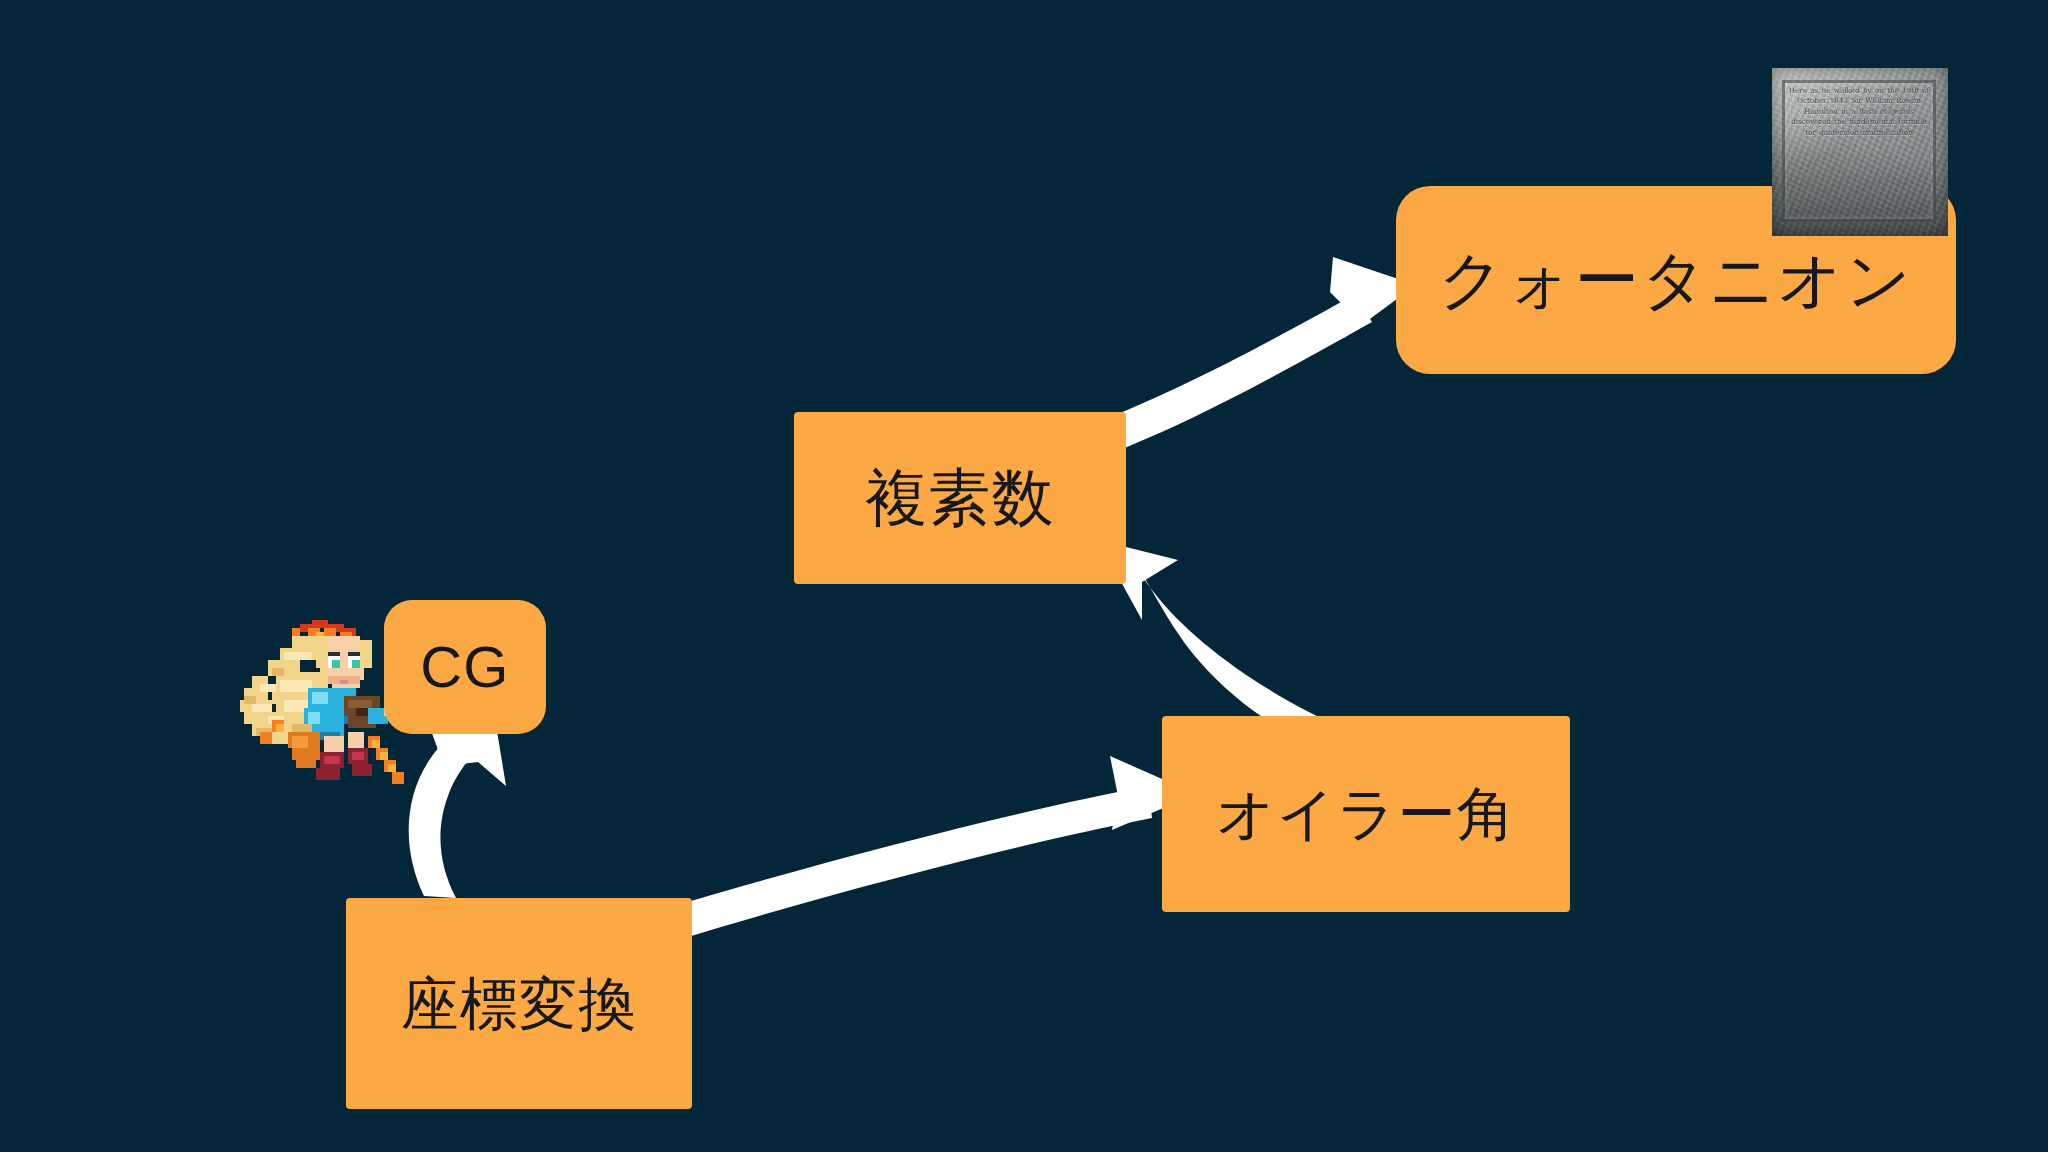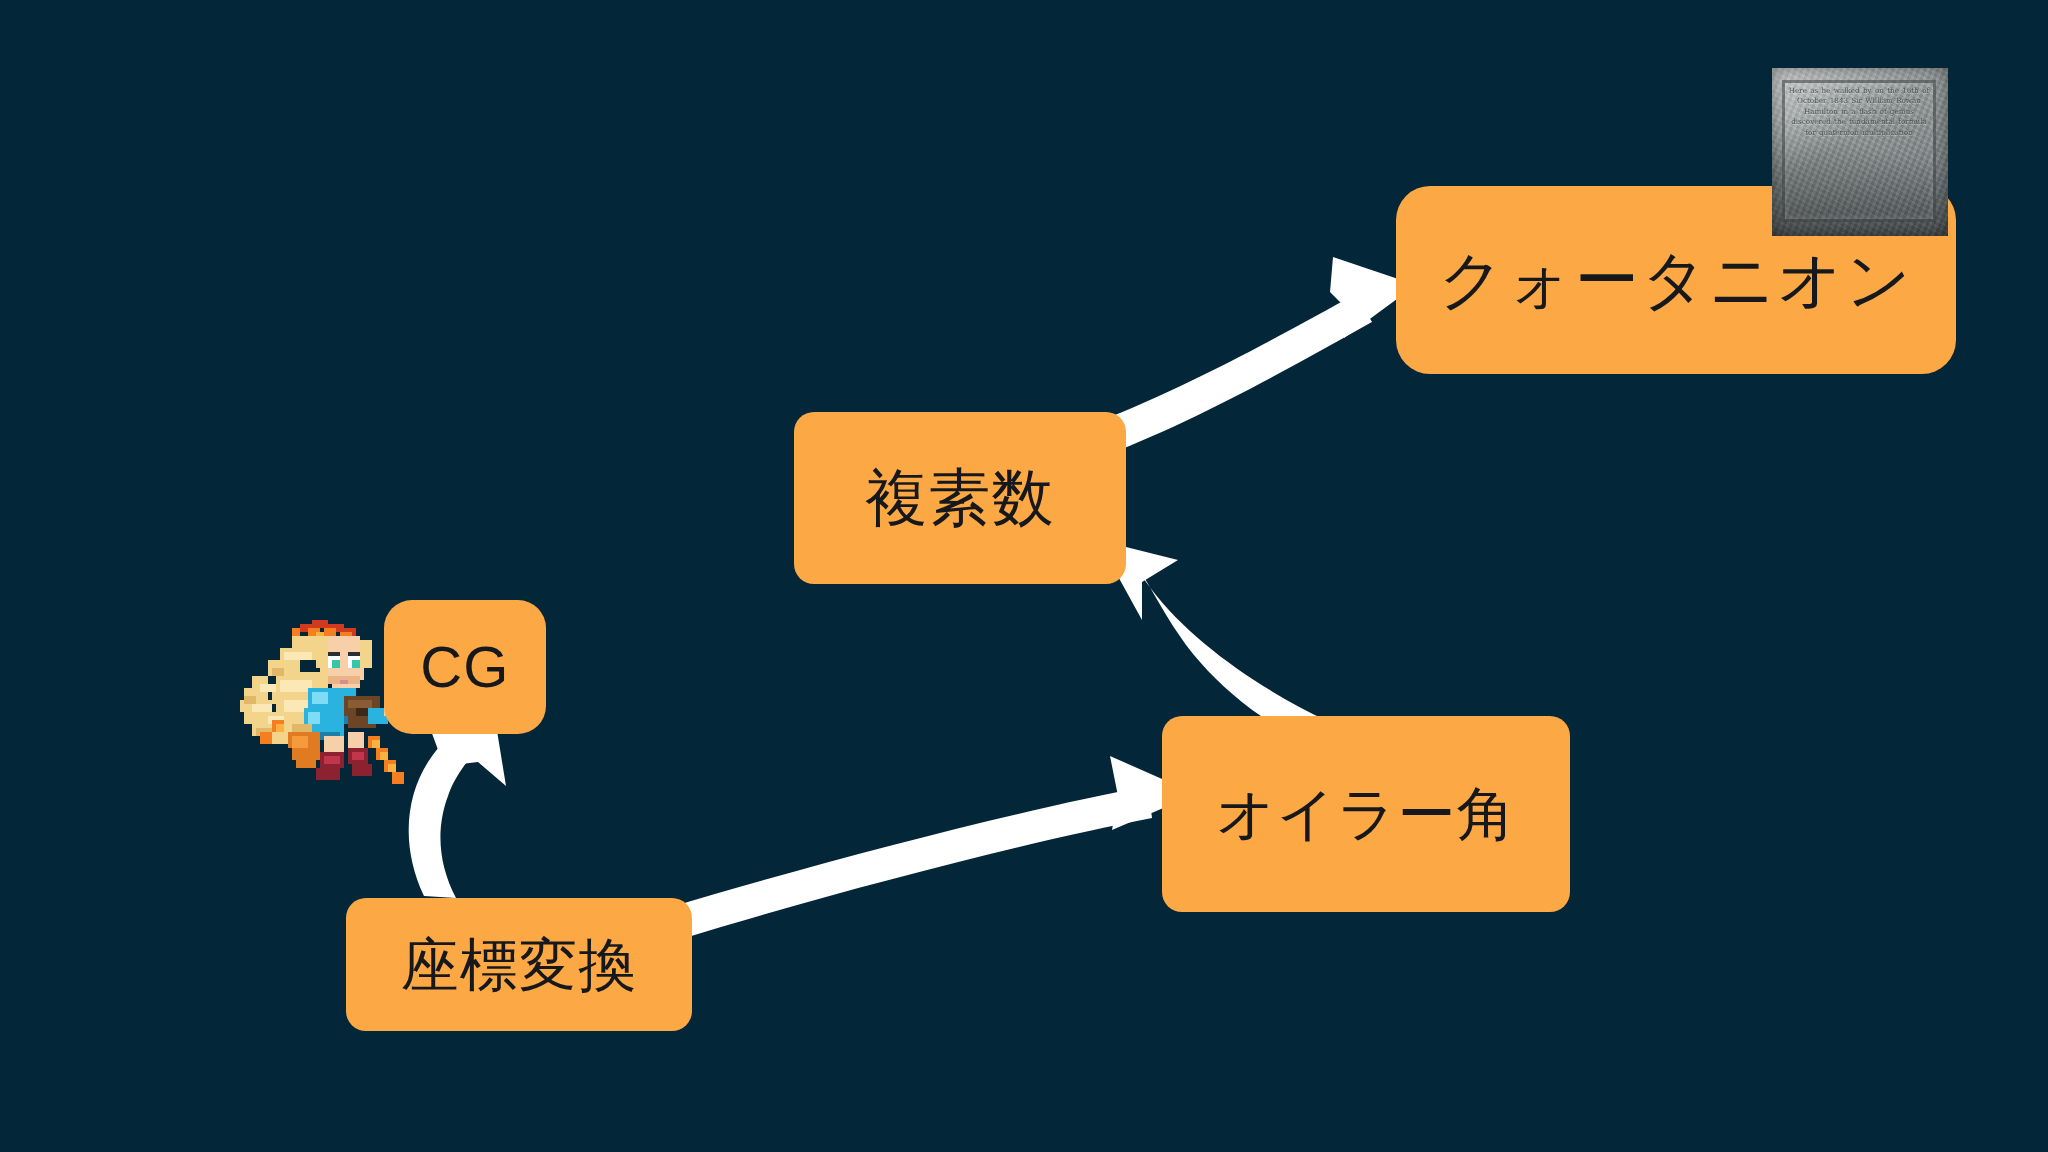--- a/index.html
+++ b/index.html
@@ -20,21 +20,21 @@
     position: absolute;
     left: 0; top: 0;
     width: 2048px;
     height: 1152px;
     pointer-events: none;
   }
   .node {
     position: absolute;
     box-sizing: border-box;
     background: #fca945;
-    border-radius: 20px;
+    border-radius: 4px;
     display: flex;
     align-items: center;
     justify-content: center;
     color: #15161a;
     z-index: 3;
   }
   .node-label {
     display: block;
     white-space: nowrap;
     font-weight: 400;
@@ -338,21 +338,21 @@
   </div>
 
   <div class="node" id="node-complex" style="left: 794px; top: 412px; width: 332px; height: 172px; background: rgb(252, 169, 69);">
     <span class="node-label">複素数</span>
   </div>
 
   <div class="node" id="node-euler" style="left: 1162px; top: 716px; width: 408px; height: 196px; background: rgb(252, 169, 69);">
     <span class="node-label">オイラー角</span>
   </div>
 
-  <div class="node" id="node-coordtrans" style="left: 346px; top: 898px; width: 346px; height: 133px; background: rgb(252, 169, 69);">
+  <div class="node" id="node-coordtrans" style="left: 346px; top: 898px; width: 346px; height: 211px; background: rgb(252, 169, 69);">
     <span class="node-label">座標変換</span>
   </div>
 
   <div class="node" id="node-cg" style="left: 384px; top: 600px; width: 162px; height: 134px; background: rgb(252, 169, 69);">
     <span class="node-label">CG</span>
   </div>
 
   <div id="plaque">
     <div id="plaque-border"></div>
     <div id="plaque-text">Here as he walked by on the 16th of October 1843 Sir William Rowan Hamilton in a flash of genius discovered the fundamental formula for quaternion multiplication</div>

